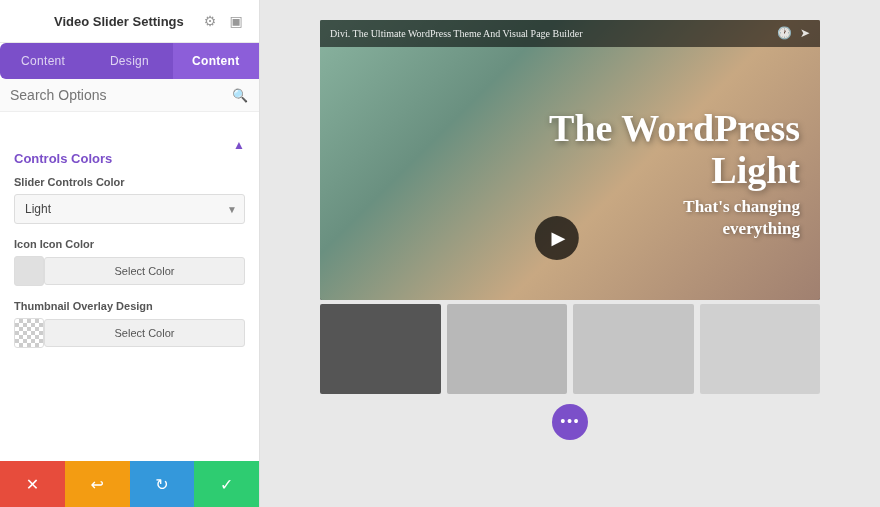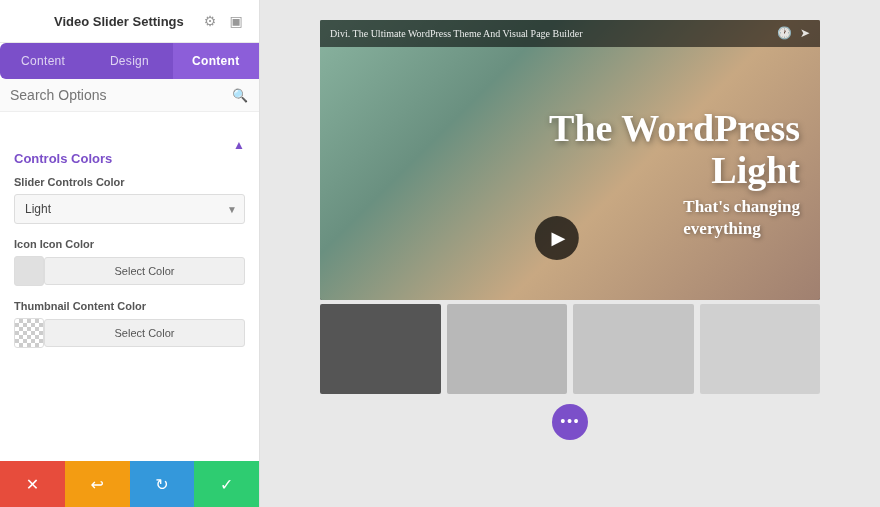--- a/index.html
+++ b/index.html
@@ -301,21 +301,21 @@
       text-align: right;
       line-height: 1.1;
       text-shadow: 1px 2px 6px rgba(0,0,0,0.4);
       margin-bottom: 4px;
     }
 
     .video-subline {
       font-size: 17px;
       font-weight: 800;
       color: #fff;
-      text-align: left;
+      text-align: right;
       text-shadow: 1px 1px 4px rgba(0,0,0,0.4);
       line-height: 1.3;
     }
 
     .play-button {
       position: absolute;
       bottom: 40px;
       left: 50%;
       transform: translateX(-80%);
       width: 44px;
@@ -412,21 +412,21 @@
 
   <div class="field-group">
     <div class="field-label">Icon Icon Color</div>
     <div class="color-field-row">
       <div class="color-swatch" style="background:#e0e0e0;"></div>
       <button class="color-select-btn">Select Color</button>
     </div>
   </div>
 
   <div class="field-group">
-    <div class="field-label">Thumbnail Content Color</div>
+    <div class="field-label">Thumbnail Overlay Design</div>
     <div class="color-field-row">
       <div class="color-swatch checkered"></div>
       <button class="color-select-btn">Select Color</button>
     </div>
   </div>
 
   <div class="bottom-toolbar">
     <div class="toolbar-btn red">
       <span>✕</span>
     </div>

